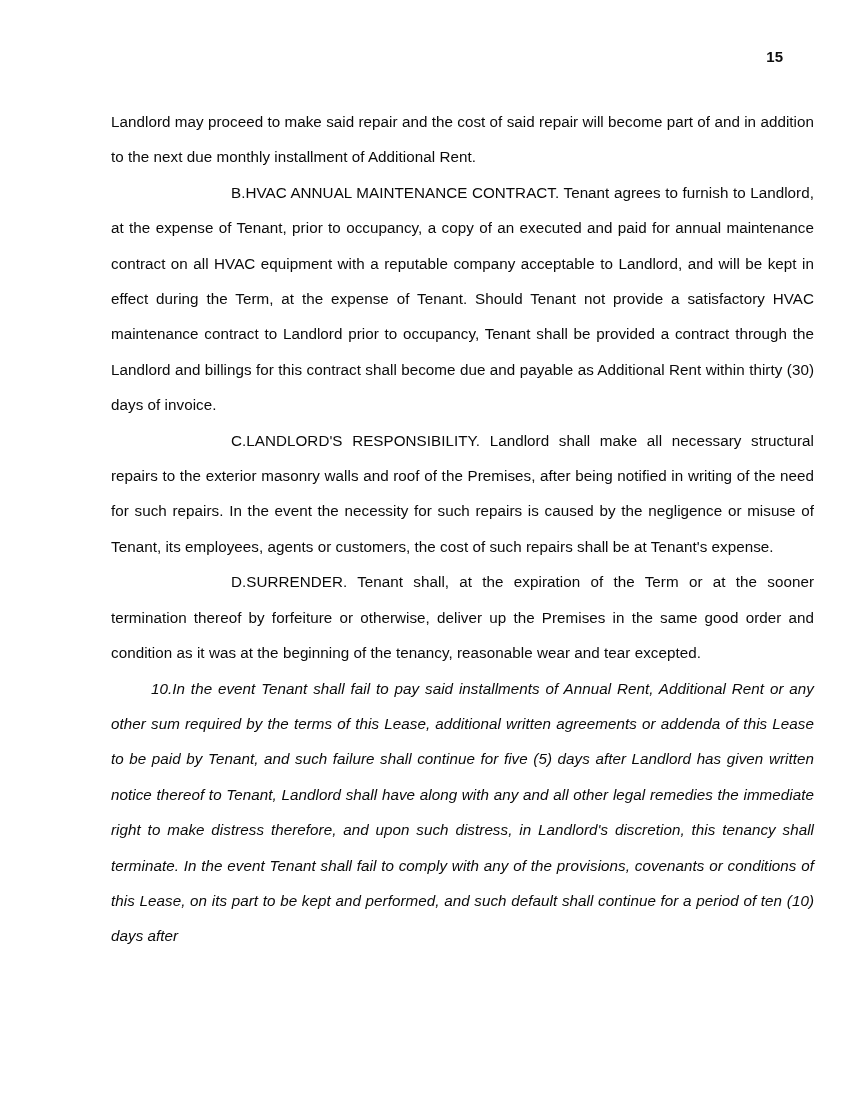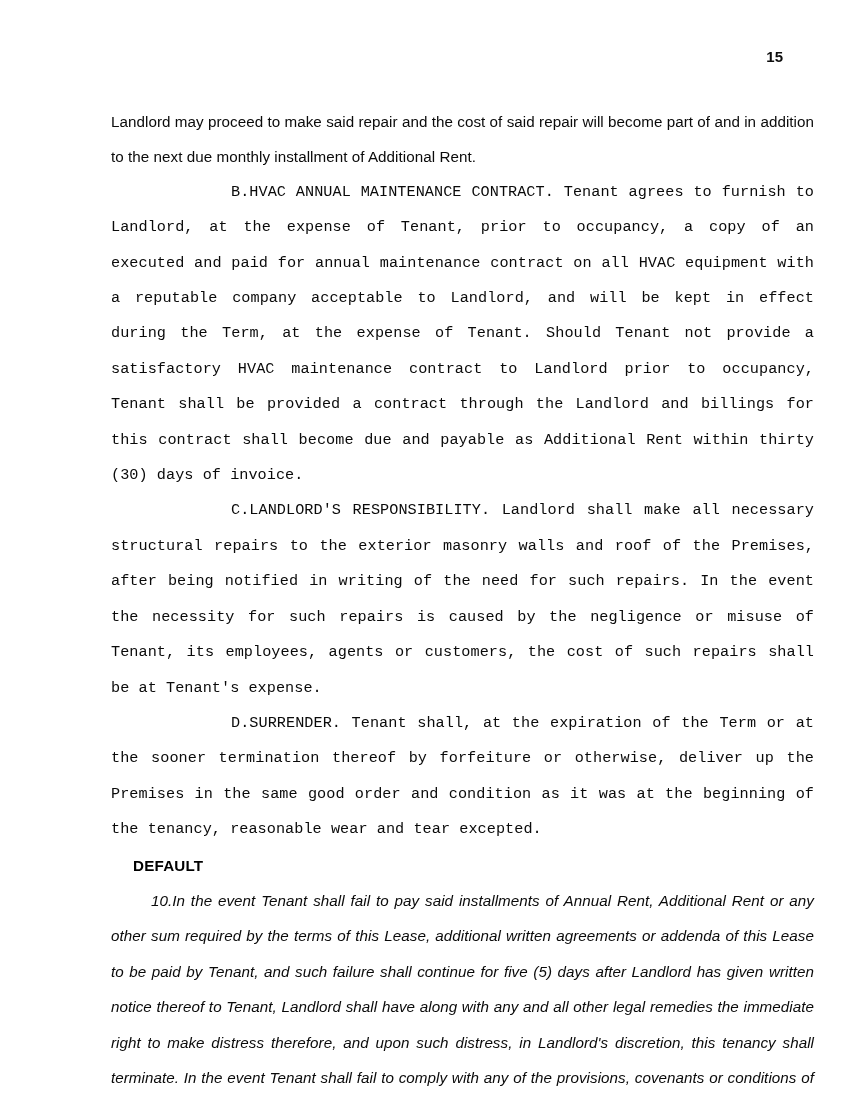--- a/index.html
+++ b/index.html
@@ -54,21 +54,20 @@
     text-align: justify;
     text-justify: inter-word;
     color: #0a0a0a;
     letter-spacing: 0.05px;
   }
   .para.last-line-left {
     text-align-last: left;
   }
   .indent-lettered {
     text-indent: 60px;
-    font-family: Liberation Mono, monospace;
   }
   .indent-number {
     text-indent: 20px;
     font-style: italic;
   }
   .letter-tag {
     display: inline-block;
     min-width: 44px;
   }
   .num-tag {
@@ -103,20 +102,19 @@
     </p>
 
     <p class="para indent-lettered">
       <span class="letter-tag">C.</span><span>LANDLORD'S RESPONSIBILITY. Landlord shall make all necessary structural repairs to the exterior masonry walls and roof of the Premises, after being notified in writing of the need for such repairs. In the event the necessity for such repairs is caused by the negligence or misuse of Tenant, its employees, agents or customers, the cost of such repairs shall be at Tenant's expense.</span>
     </p>
 
     <p class="para indent-lettered">
       <span class="letter-tag">D.</span><span>SURRENDER. Tenant shall, at the expiration of the Term or at the sooner termination thereof by forfeiture or otherwise, deliver up the Premises in the same good order and condition as it was at the beginning of the tenancy, reasonable wear and tear excepted.</span>
     </p>
 
-    <p class="section-heading">DEFAULT</p>
 
     <p class="para indent-number">
       <span class="num-tag">10.</span><span>In the event Tenant shall fail to pay said installments of Annual Rent, Additional Rent or any other sum required by the terms of this Lease, additional written agreements or addenda of this Lease to be paid by Tenant, and such failure shall continue for five (5) days after Landlord has given written notice thereof to Tenant, Landlord shall have along with any and all other legal remedies the immediate right to make distress therefore, and upon such distress, in Landlord's discretion, this tenancy shall terminate. In the event Tenant shall fail to comply with any of the provisions, covenants or conditions of this Lease, on its part to be kept and performed, and such default shall continue for a period of ten (10) days after</span>
     </p>
 
   </div>
 </div>
 
 </body></html>

